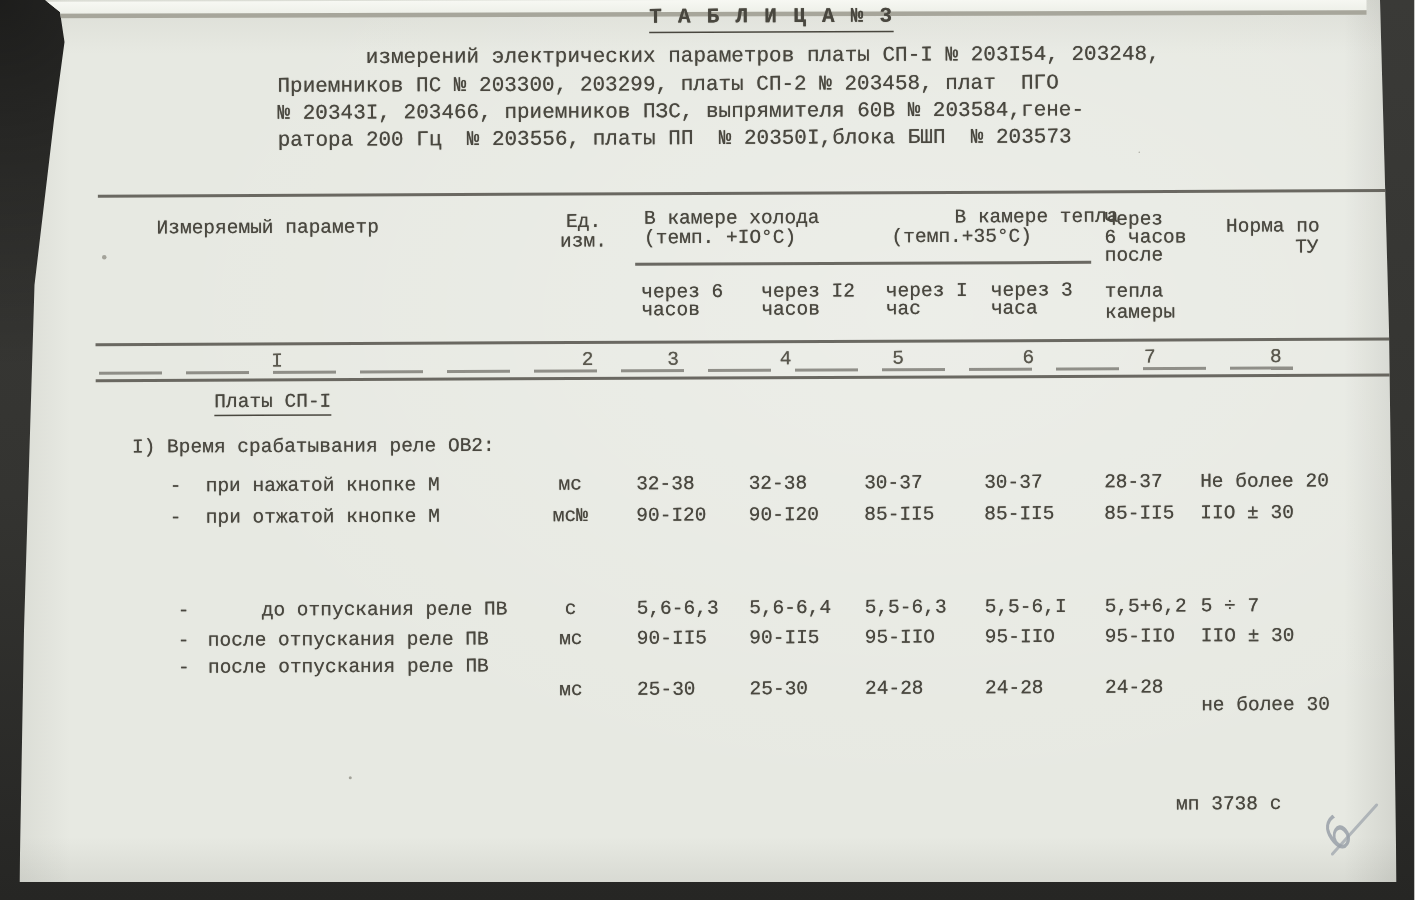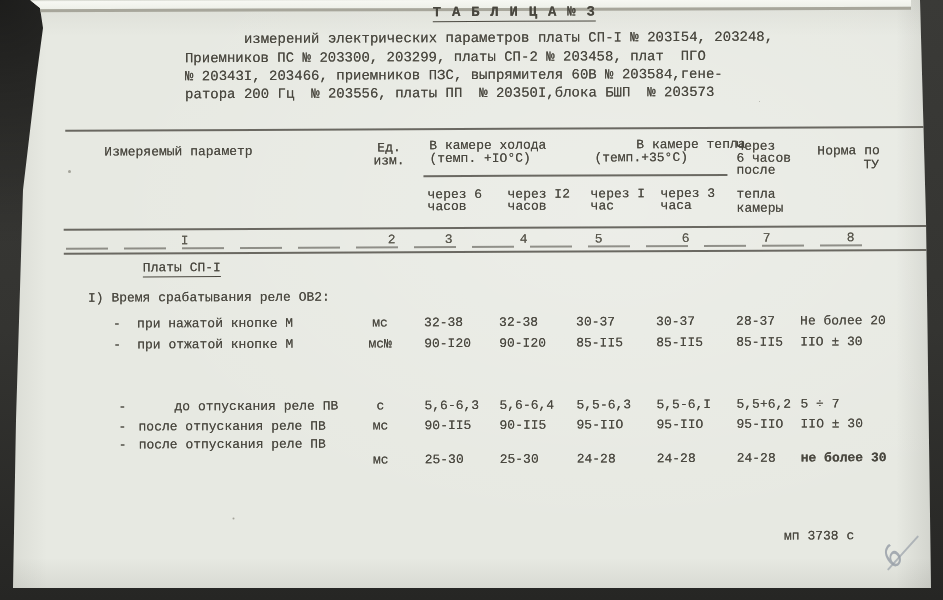--- a/index.html
+++ b/index.html
@@ -175,21 +175,21 @@
 
       <div class="row" style="top:437px;height:34px;">
         <span class="t dash" style="left:118px;">-</span>
         <span class="t lbl" style="left:138px;">после отпускания реле ПВ</span>
         <span class="t unit" style="top:16px;">мс</span>
         <span class="t c3" style="top:16px;">25-30</span>
         <span class="t c4" style="top:16px;">25-30</span>
         <span class="t c5" style="top:16px;">24-28</span>
         <span class="t c6" style="top:16px;">24-28</span>
         <span class="t c7" style="top:16px;">24-28</span>
-        <span class="t c8" style="top:16px;font-weight:bold;">не более 30</span>
+        <span class="t c8" style="top:28px;">не более 30</span>
       </div>
 
       <div class="t" style="left:783px;top:531px;">мп 3738 с</div>
     </div>
 
     <div class="pencil-stroke"></div>
     <div class="pencil">6</div>
   </div>
 </div>
 

